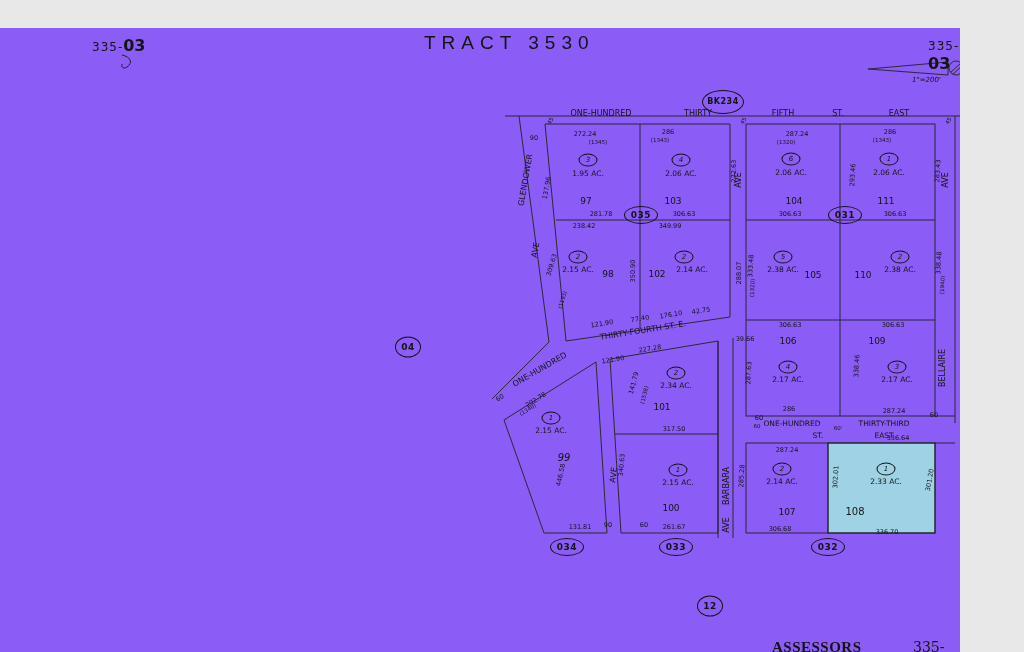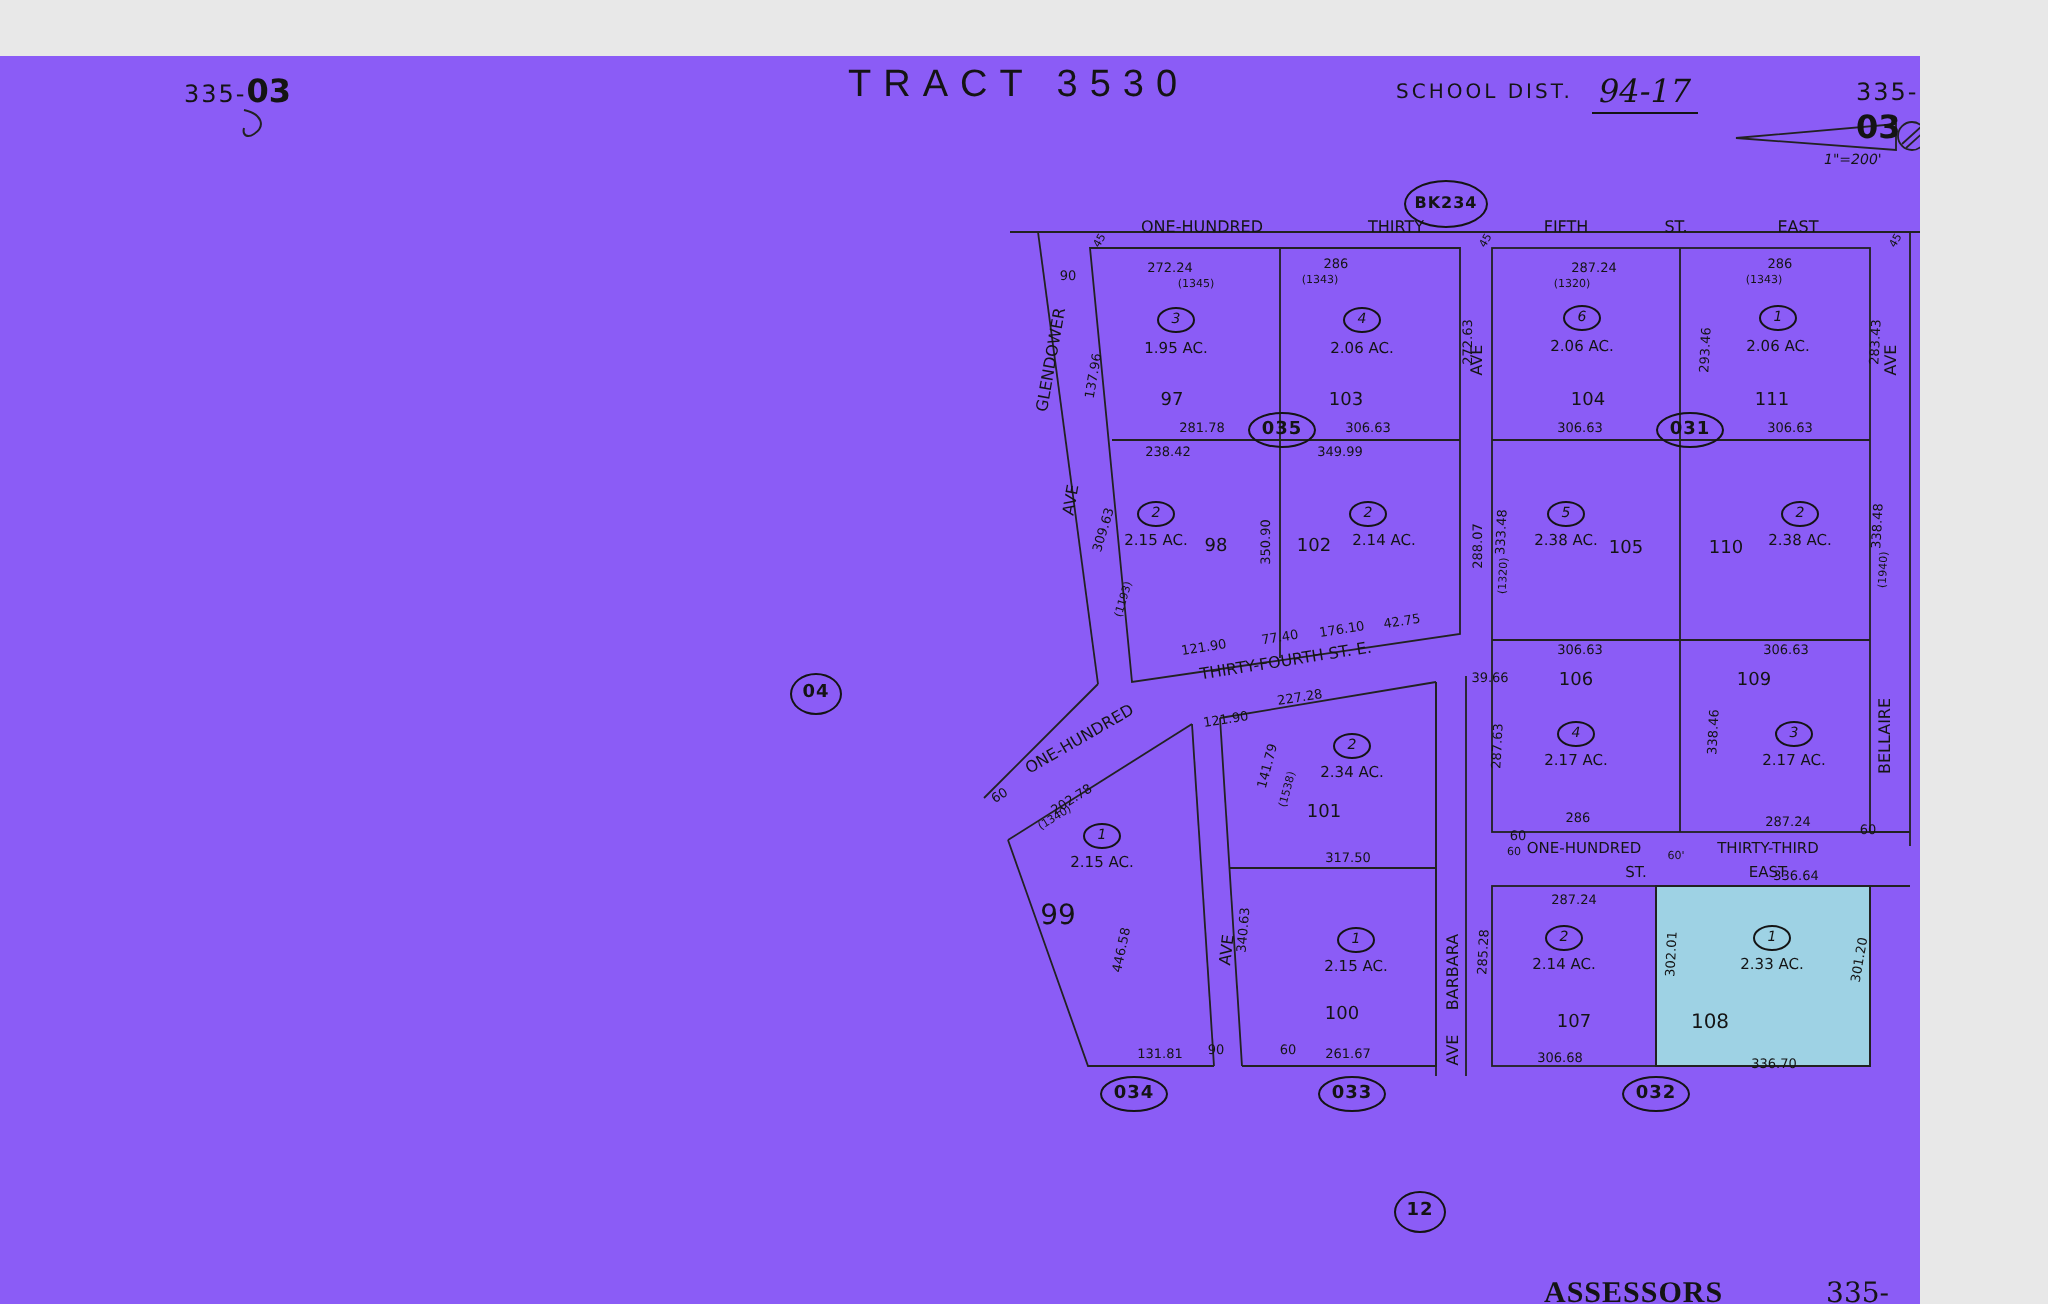--- a/index.html
+++ b/index.html
@@ -101,24 +101,20 @@
 
     <path d="M122 27 C131 29 133 35 127 39 C124 41 121 40 122 36" stroke="#222" stroke-width="1" fill="none"></path>
   </svg>
 
   <div class="abs code-left">
     <span class="code-prefix">335-</span><span class="code-num">03</span>
   </div>
 
   <div class="abs title">TRACT 3530</div>
 
-  <div class="abs school">
-    <span class="school-label">SCHOOL DIST.</span>
-    <span class="school-value">94-17</span>
-  </div>
 
   <div class="abs code-right">
     <span class="code-prefix">335-</span><span class="code-num">03</span>
   </div>
 
   <div class="abs scale-text">1"=200'</div>
 
   <div id="map-labels" class="abs" style="left:0;top:0;width:1024px;height:652px;">
       <div class="ml" style="left: 601px; top: 86px; font-size: 8px; transform: translate(-50%, -50%);">ONE-HUNDRED</div>
       <div class="ml" style="left: 698px; top: 86px; font-size: 8px; transform: translate(-50%, -50%);">THIRTY</div>
@@ -138,21 +134,21 @@
       <div class="ml" style="left: 792px; top: 396px; font-size: 7.5px; transform: translate(-50%, -50%);">ONE-HUNDRED</div>
       <div class="ml" style="left: 884px; top: 396px; font-size: 7.5px; transform: translate(-50%, -50%);">THIRTY-THIRD</div>
       <div class="ml" style="left: 818px; top: 408px; font-size: 7.5px; transform: translate(-50%, -50%);">ST.</div>
       <div class="ml" style="left: 884px; top: 408px; font-size: 7.5px; transform: translate(-50%, -50%);">EAST</div>
       <div class="ml" style="left: 586px; top: 173px; font-size: 9px; transform: translate(-50%, -50%);">97</div>
       <div class="ml" style="left: 673px; top: 173px; font-size: 9px; transform: translate(-50%, -50%);">103</div>
       <div class="ml" style="left: 608px; top: 246px; font-size: 9px; transform: translate(-50%, -50%);">98</div>
       <div class="ml" style="left: 657px; top: 246px; font-size: 9px; transform: translate(-50%, -50%);">102</div>
       <div class="ml" style="left: 662px; top: 379px; font-size: 9px; transform: translate(-50%, -50%);">101</div>
       <div class="ml" style="left: 671px; top: 480px; font-size: 9px; transform: translate(-50%, -50%);">100</div>
-      <div class="ml" style="left: 529px; top: 430px; font-size: 14px; transform: translate(-50%, -50%);">99</div>
+      <div class="ml" style="left: 564px; top: 430px; font-size: 10px; transform: translate(-50%, -50%); font-style: italic;">99</div>
       <div class="ml" style="left: 794px; top: 173px; font-size: 9px; transform: translate(-50%, -50%);">104</div>
       <div class="ml" style="left: 886px; top: 173px; font-size: 9px; transform: translate(-50%, -50%);">111</div>
       <div class="ml" style="left: 813px; top: 247px; font-size: 9px; transform: translate(-50%, -50%);">105</div>
       <div class="ml" style="left: 863px; top: 247px; font-size: 9px; transform: translate(-50%, -50%);">110</div>
       <div class="ml" style="left: 788px; top: 313px; font-size: 9px; transform: translate(-50%, -50%);">106</div>
       <div class="ml" style="left: 877px; top: 313px; font-size: 9px; transform: translate(-50%, -50%); text-align: right;">109</div>
       <div class="ml" style="left: 787px; top: 484px; font-size: 9px; transform: translate(-50%, -50%);">107</div>
       <div class="ml" style="left: 855px; top: 484px; font-size: 10px; transform: translate(-50%, -50%);">108</div>
       <div class="ml" style="left: 588px; top: 146px; font-size: 7.5px; transform: translate(-50%, -50%);">1.95 AC.</div>
       <div class="ml" style="left: 681px; top: 146px; font-size: 7.5px; transform: translate(-50%, -50%);">2.06 AC.</div>

